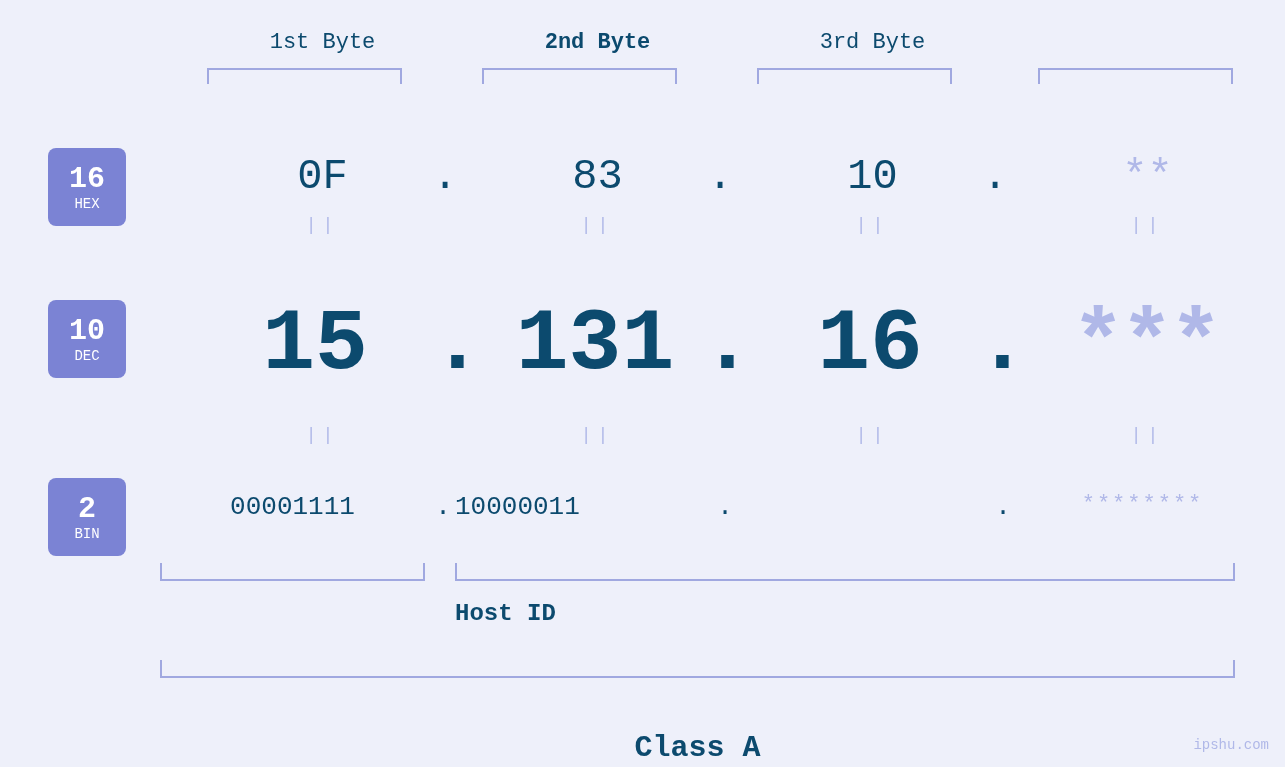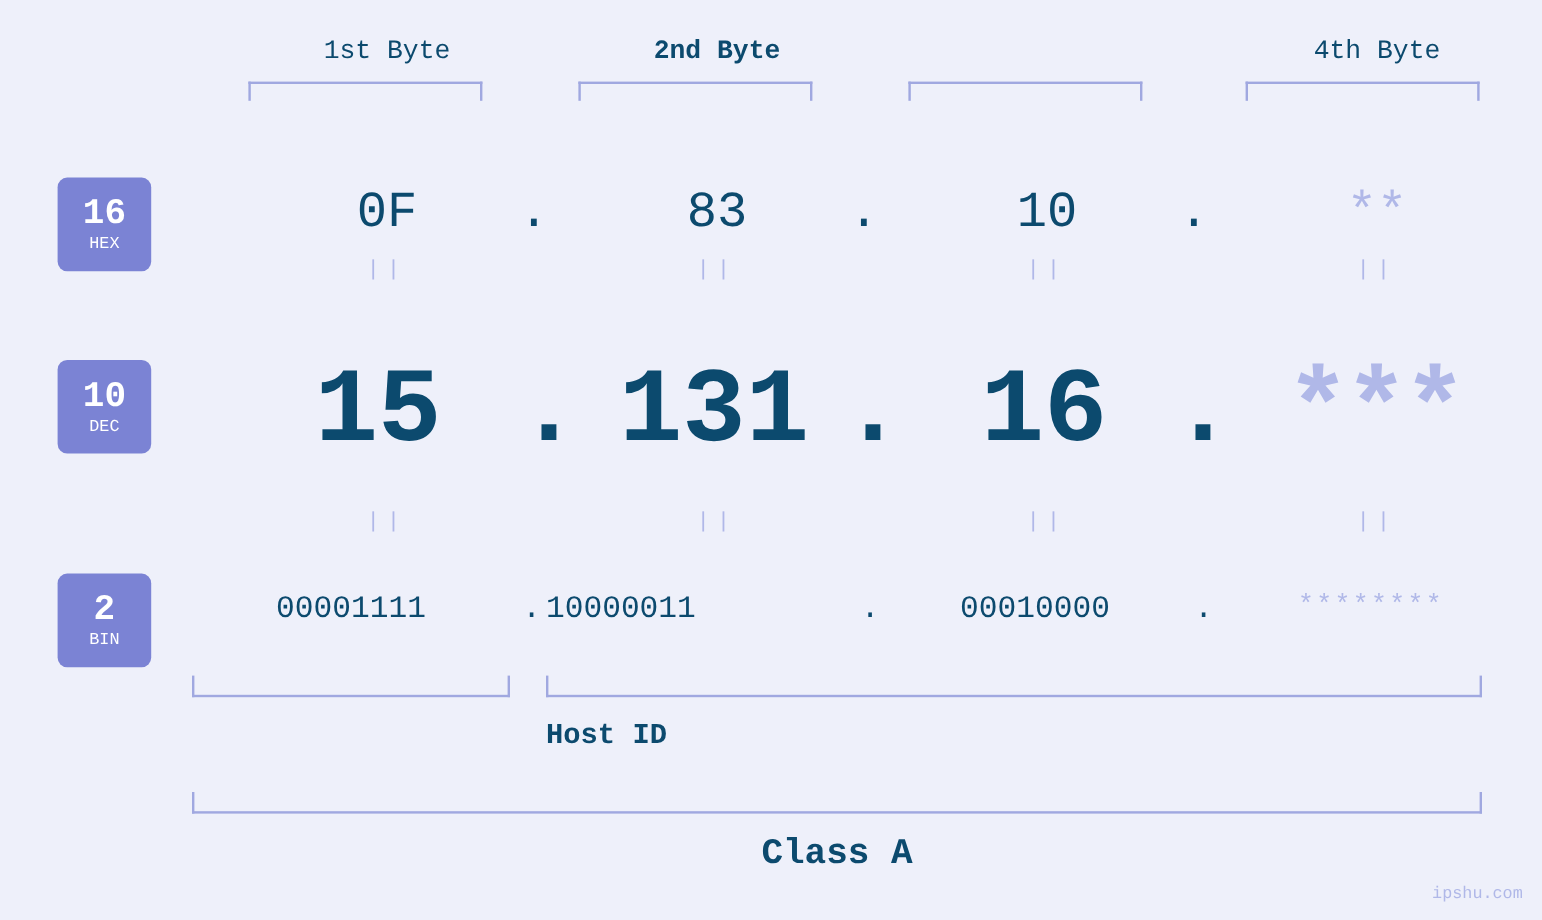--- a/index.html
+++ b/index.html
@@ -33,21 +33,21 @@
     .color-light { color: #b0b8e8; }
     .color-white { color: white; }
 
     .fs-header { font-size: 22px; }
     .fs-hex { font-size: 42px; }
     .fs-dec { font-size: 88px; font-weight: bold; }
     .fs-dec-dot { font-size: 88px; font-weight: bold; }
     .fs-bin { font-size: 26px; }
     .fs-bin-star { font-size: 22px; letter-spacing: 2px; }
     .fs-dec-star { font-size: 88px; font-weight: bold; letter-spacing: -4px; }
-    .fs-class { font-size: 30px; font-weight: bold; }
+    .fs-class { font-size: 30px; font-weight: bold; margin-top: 36px; }
     .fs-id-label { font-size: 24px; font-weight: bold; }
     .fs-equals { font-size: 18px; letter-spacing: 6px; }
 
     .badge-box {
       background: #7b83d4;
       color: white;
       border-radius: 8px;
       display: flex;
       flex-direction: column;
       align-items: center;
@@ -58,21 +58,21 @@
     .badge-num { font-size: 30px; font-weight: bold; line-height: 1.1; }
     .badge-lbl { font-size: 14px; }
   </style>
 </head>
 <body>
 
 <div class="outer">
 
   <div class="abs fs-header color-main" style="left:235px;top:30px;width:175px;text-align:center;">1st Byte</div>
   <div class="abs fs-header color-main" style="left:510px;top:30px;width:175px;text-align:center;font-weight:bold;">2nd Byte</div>
-  <div class="abs fs-header color-main" style="left:1060px;top:30px;width:175px;text-align:center;">4th Byte</div>
+  <div class="abs fs-header color-main" style="left:785px;top:30px;width:175px;text-align:center;">3rd Byte</div>
 
   <div class="abs" style="left:207px;top:68px;width:195px;height:16px;border-top:2px solid #a0a8e0;border-left:2px solid #a0a8e0;border-right:2px solid #a0a8e0;"></div>
   <div class="abs" style="left:482px;top:68px;width:195px;height:16px;border-top:2px solid #a0a8e0;border-left:2px solid #a0a8e0;border-right:2px solid #a0a8e0;"></div>
   <div class="abs" style="left:757px;top:68px;width:195px;height:16px;border-top:2px solid #a0a8e0;border-left:2px solid #a0a8e0;border-right:2px solid #a0a8e0;"></div>
   <div class="abs" style="left:1038px;top:68px;width:195px;height:16px;border-top:2px solid #a0a8e0;border-left:2px solid #a0a8e0;border-right:2px solid #a0a8e0;"></div>
 
   <div class="abs badge-box" style="left:48px;top:148px;">
     <span class="badge-num color-white">16</span>
     <span class="badge-lbl color-white">HEX</span>
   </div>
@@ -110,21 +110,20 @@
 
   <div class="abs badge-box" style="left:48px;top:478px;">
     <span class="badge-num color-white">2</span>
     <span class="badge-lbl color-white">BIN</span>
   </div>
 
   <div class="abs fs-bin color-main" style="left:160px;top:492px;width:265px;text-align:center;">00001111</div>
   <div class="abs fs-bin color-main" style="left:418px;top:492px;width:50px;text-align:center;">.</div>
   <div class="abs fs-bin color-main" style="left:455px;top:492px;width:265px;text-align:left;">10000011</div>
   <div class="abs fs-bin color-main" style="left:700px;top:492px;width:50px;text-align:center;">.</div>
-  <div class="abs fs-bin color-main" style="left:730px;top:492px;width:265px;text-align:center;">00010000</div>
   <div class="abs fs-bin color-main" style="left:978px;top:492px;width:50px;text-align:center;">.</div>
   <div class="abs fs-bin-star color-light" style="left:1010px;top:492px;width:265px;text-align:center;">********</div>
 
   <div class="abs" style="left:160px;top:563px;width:265px;height:18px;border-bottom:2px solid #a0a8e0;border-left:2px solid #a0a8e0;border-right:2px solid #a0a8e0;"></div>
 
 
   <div class="abs" style="left:455px;top:563px;width:780px;height:18px;border-bottom:2px solid #a0a8e0;border-left:2px solid #a0a8e0;border-right:2px solid #a0a8e0;"></div>
 
   <div class="abs fs-id-label color-main" style="left:455px;top:600px;width:780px;text-align:left;">Host ID</div>
 

